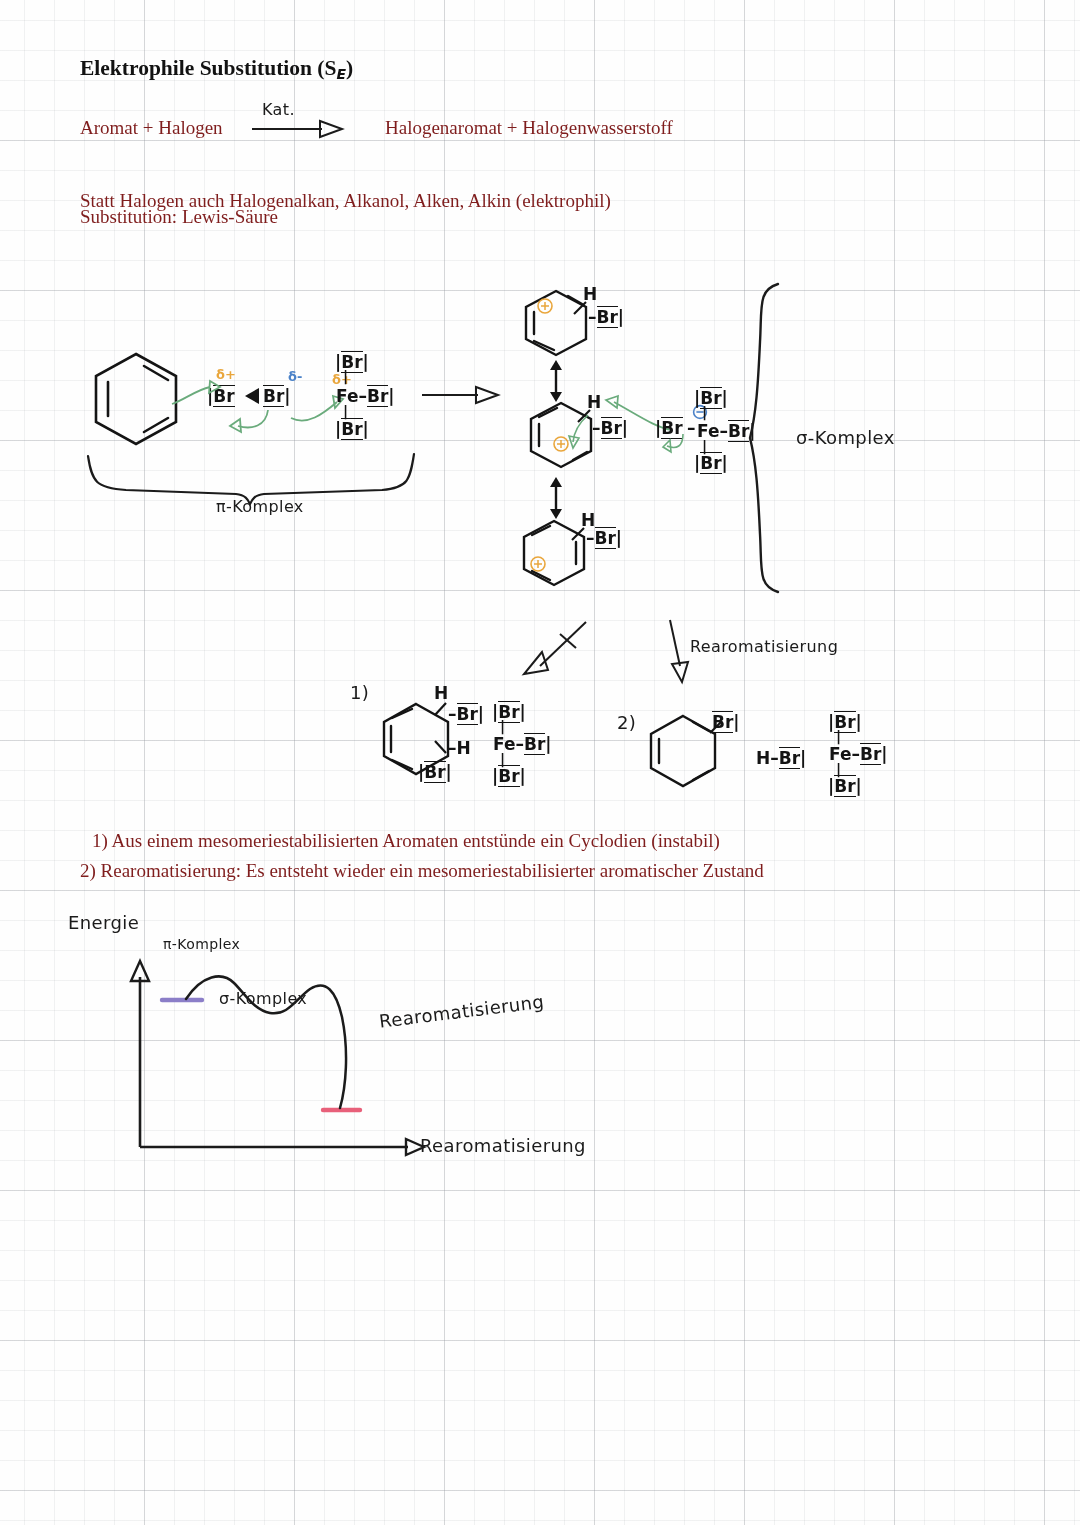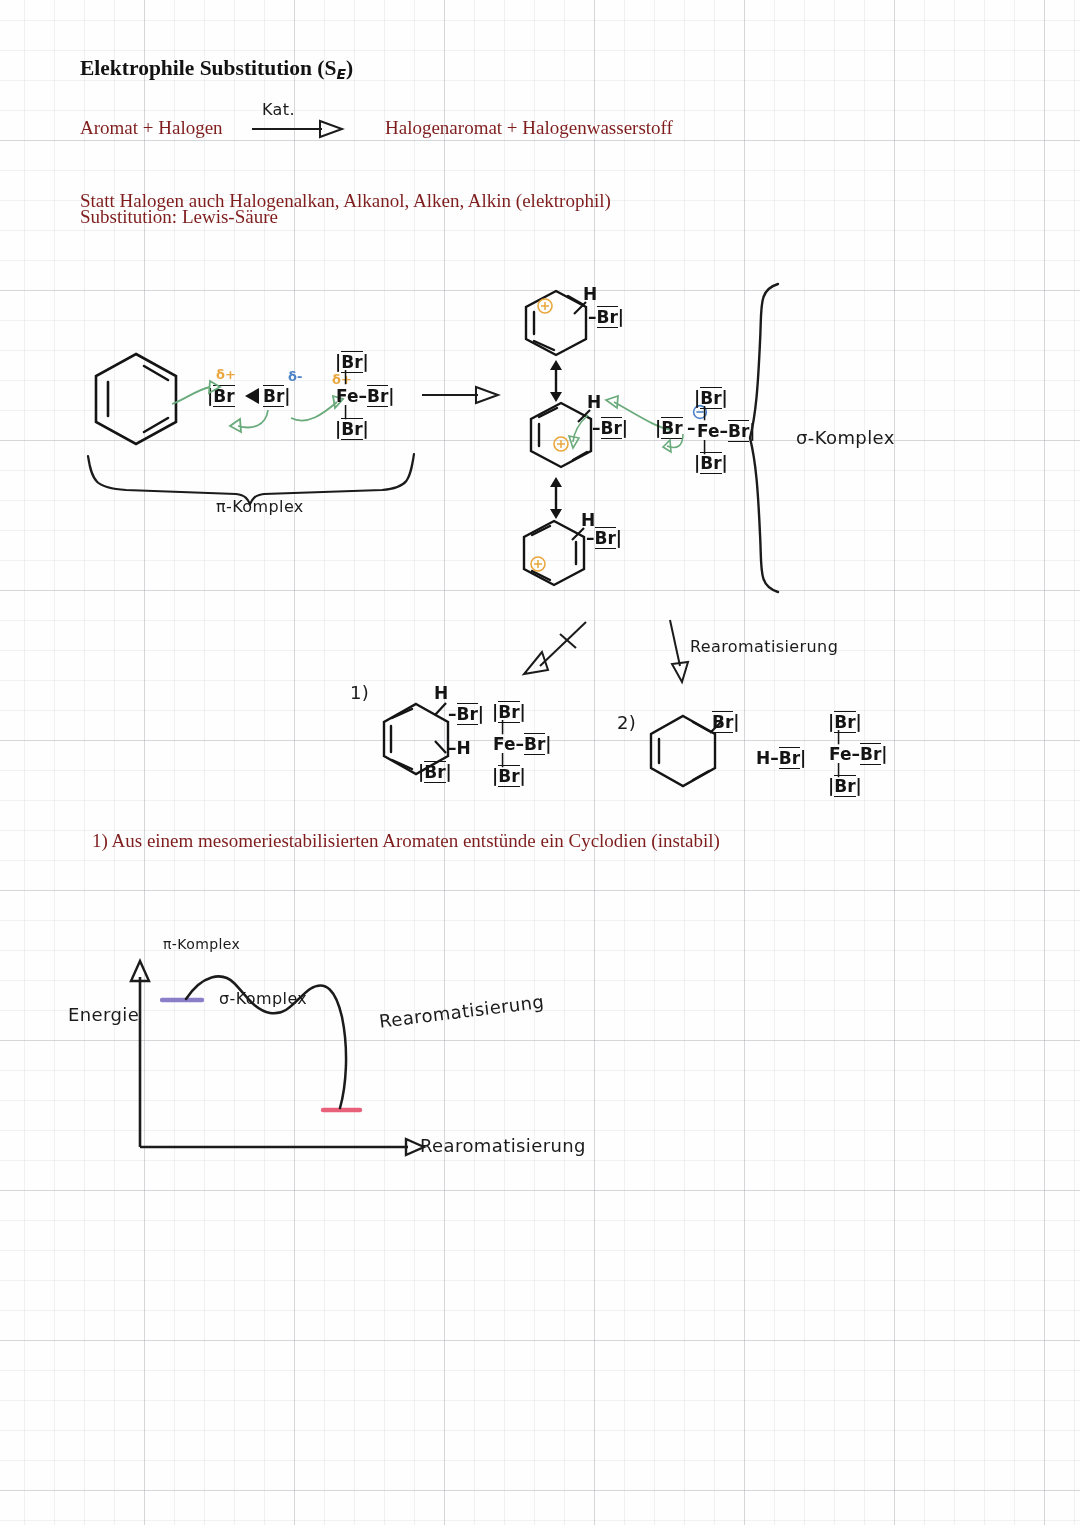--- a/index.html
+++ b/index.html
@@ -283,22 +283,23 @@
 
   <div class="abs chem" style="left:756px;top:748px;"><span>H</span>–<span class="ov un">Br</span>|</div>
 
   <div class="abs chem" style="left:828px;top:712px;">|<span class="ov un">Br</span>|</div>
   <div class="abs chem" style="left:836px;top:728px;font-size:14px;">|</div>
   <div class="abs chem" style="left:829px;top:744px;"><span>Fe</span>–<span class="ov un">Br</span>|</div>
   <div class="abs chem" style="left:836px;top:761px;font-size:14px;">|</div>
   <div class="abs chem" style="left:828px;top:776px;">|<span class="ov un">Br</span>|</div>
 
   <div class="abs ptext" style="left:80px;top:831px;margin-left:12px;">1) Aus einem mesomeriestabilisierten Aromaten entstünde ein Cyclodien (instabil)</div>
-
-  <div class="abs hand hw-big" style="left:68px;top:1004px;text-align:right;">Energie</div>
+  <div class="abs ptext" style="left:80px;top:861px;">2) Rearomatisierung: Es entsteht wieder ein mesomeriestabilisierter aromatischer Zustand</div>
+
+  <div class="abs hand hw-big" style="left:68px;top:912px;text-align:right;">Energie</div>
   <div class="abs hand hw-sm" style="left:163px;top:936px;">π-Komplex</div>
   <div class="abs hand hw-lbl" style="left:219px;top:989px;">σ-Komplex</div>
   <div class="abs hand hw-big" style="left:378px;top:1011px;transform:rotate(-7deg);transform-origin:left top;">Rearomatisierung</div>
   <div class="abs hand hw-big" style="left:420px;top:1135px;">Rearomatisierung</div>
 
   <svg class="abs" style="left:130px;top:955px;" width="420" height="210">
 
     <line x1="10" y1="22" x2="10" y2="192" stroke="#1b1b1b" stroke-width="2.6"></line>
     <polygon points="10,6 19,26 1,26" fill="none" stroke="#1b1b1b" stroke-width="2.4"></polygon>
     <line x1="10" y1="192" x2="278" y2="192" stroke="#1b1b1b" stroke-width="2.6"></line>

